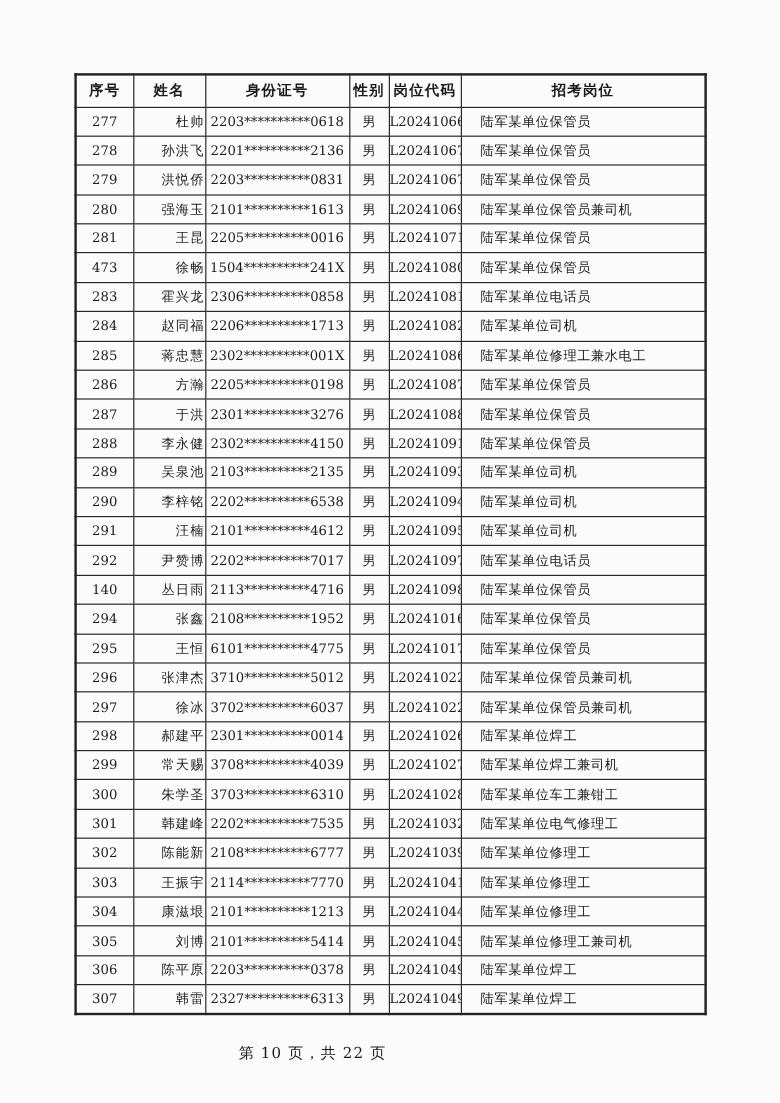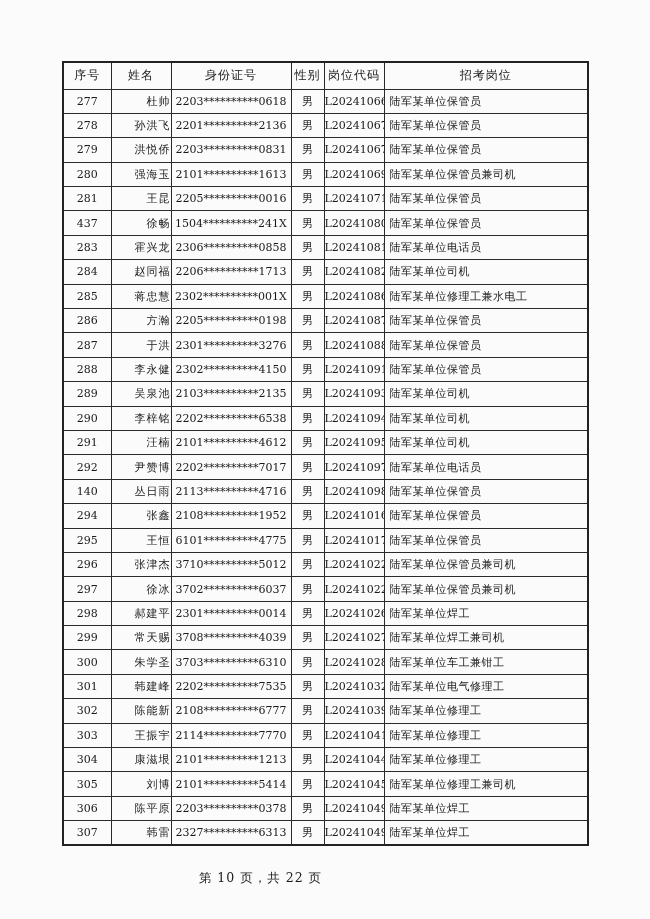--- a/index.html
+++ b/index.html
@@ -26,30 +26,30 @@
     border: 1px solid #2a2a2a;
     font-weight: normal;
     text-align: center;
     vertical-align: middle;
     overflow: hidden;
     white-space: nowrap;
   }
   table.roster th {
     height: 27px;
     font-size: 12px;
-    font-weight: normal;
+    font-weight: bold;
     letter-spacing: 1px;
   }
   table.roster td {
     height: 24.4px;
     font-size: 11px;
   }
   table.roster td.col-jobtitle {
     text-align: left;
-    padding-left: 5px;
+    padding-left: 16px;
     letter-spacing: 0.5px;
   }
   table.roster td.col-name { letter-spacing: 1px; text-align: right; }
   .footer {
     position: absolute;
     left: 0; top: 870px;
     width: 521px;
     text-align: center;
     font-size: 12.5px;
     letter-spacing: 1px;
@@ -114,21 +114,21 @@
         </tr>
         <tr>
           <td class="col-index">281</td>
           <td class="col-name">王昆</td>
           <td class="col-idnumber">2205**********0016</td>
           <td class="col-gender">男</td>
           <td class="col-jobcode">L20241071</td>
           <td class="col-jobtitle">陆军某单位保管员</td>
         </tr>
         <tr>
-          <td class="col-index">437</td>
+          <td class="col-index">473</td>
           <td class="col-name">徐畅</td>
           <td class="col-idnumber">1504**********241X</td>
           <td class="col-gender">男</td>
           <td class="col-jobcode">L20241080</td>
           <td class="col-jobtitle">陆军某单位保管员</td>
         </tr>
         <tr>
           <td class="col-index">283</td>
           <td class="col-name">霍兴龙</td>
           <td class="col-idnumber">2306**********0858</td>

